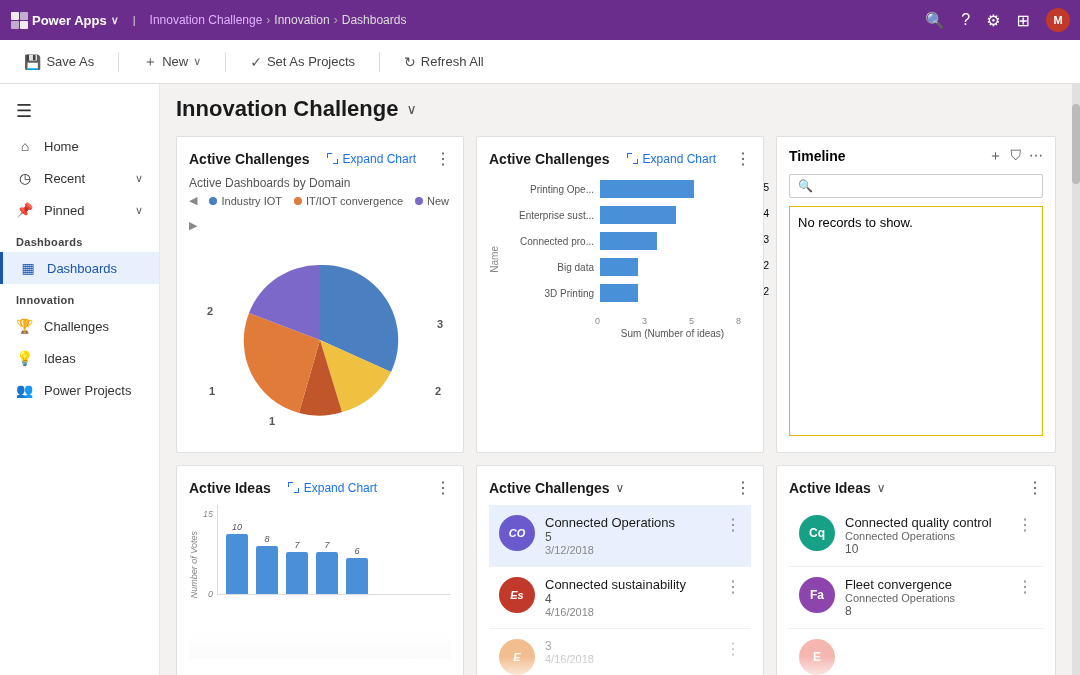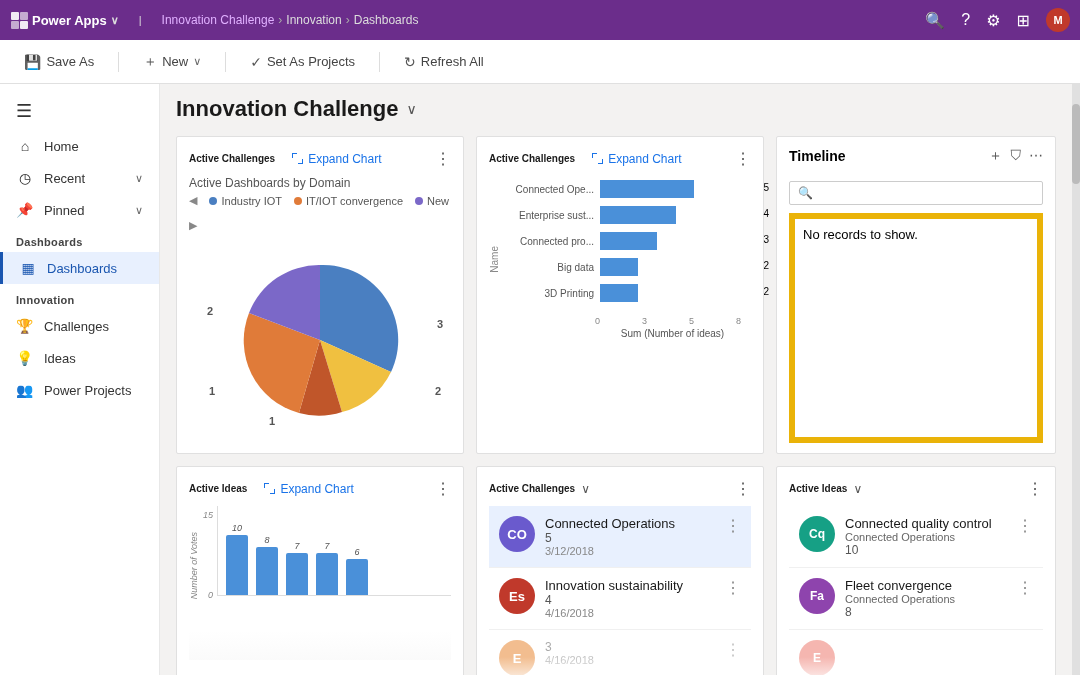--- a/index.html
+++ b/index.html
@@ -5,21 +5,21 @@
     * { box-sizing: border-box; margin: 0; padding: 0; }
     body { font-family: 'Segoe UI', sans-serif; font-size: 13px; background: #f3f2f1; overflow: hidden; width: 1080px; height: 675px; }
 
     
     .top-nav {
       height: 40px;
       background: #6b2d8b;
       display: flex;
       align-items: center;
       padding: 0 10px;
-      gap: 20px;
+      gap: 14px;
     }
     .top-nav-logo {
       color: white;
       font-weight: bold;
       font-size: 13px;
       display: flex;
       align-items: center;
       gap: 4px;
     }
     .top-nav-logo span { color: #e0b0ff; font-size: 11px; }
@@ -133,21 +133,21 @@
     .card-small {
       min-height: 180px;
     }
     .card-header {
       display: flex;
       align-items: center;
       gap: 8px;
       margin-bottom: 8px;
     }
     .card-title {
-      font-size: 10px;
+      font-size: 14px;
       font-weight: 600;
       color: #1a1a1a;
     }
     .card-expand {
       display: flex;
       align-items: center;
       gap: 4px;
       color: #1a73e8;
       font-size: 12px;
       cursor: pointer;
@@ -195,21 +195,21 @@
     
     .timeline-card {
       background: white;
       border: 1px solid #e0e0e0;
       border-radius: 2px;
       padding: 10px 12px;
     }
     .timeline-header {
       display: flex;
       align-items: center;
-      margin-bottom: 16px;
+      margin-bottom: 9px;
       gap: 6px;
     }
     .timeline-title { font-size: 14px; font-weight: 600; flex: 1; }
     .timeline-icons { display: flex; gap: 8px; }
     .timeline-icon { cursor: pointer; color: #555; font-size: 14px; }
     .timeline-search {
       display: flex;
       align-items: center;
       border: 1px solid #ccc;
       border-radius: 2px;
@@ -236,24 +236,25 @@
       cursor: pointer;
     }
     .challenge-list-item.selected { background: #e8f0fe; }
     .challenge-avatar {
       width: 36px;
       height: 36px;
       border-radius: 50%;
       display: flex;
       align-items: center;
       justify-content: center;
-      font-size: 13px;
+      font-size: 11px;
       font-weight: bold;
       color: white;
       flex-shrink: 0;
+      font-style: italic;
     }
     .challenge-info { flex: 1; }
     .challenge-name { font-size: 13px; font-weight: 500; color: #1a1a1a; }
     .challenge-count { font-size: 12px; color: #555; }
     .challenge-date { font-size: 11px; color: #888; }
     .challenge-menu { color: #888; font-size: 16px; cursor: pointer; }
 
     
     .idea-list-item {
       display: flex;
@@ -291,21 +292,21 @@
 
     
     ::-webkit-scrollbar { width: 6px; }
     ::-webkit-scrollbar-track { background: #f0f0f0; }
     ::-webkit-scrollbar-thumb { background: #bbb; border-radius: 3px; }
 
     
     .card-scroll { max-height: 220px; overflow-y: auto; }
 
     
-    .right-panel-scroll { height: 230px; overflow-y: auto; border: 6px solid #eab308; }
+    .right-panel-scroll { height: 230px; overflow-y: auto; border: 1px solid #eab308; }
 
     
     .fade-overlay {
       background: linear-gradient(transparent, white);
       height: 30px;
       margin-top: -30px;
       position: relative;
       pointer-events: none;
     }
   </style>
@@ -475,21 +476,21 @@
           </div>
           <span class="card-menu">⋮</span>
         </div>
 
         <div style="display:flex;margin-top:12px;">
 
           <div style="writing-mode:vertical-rl;transform:rotate(180deg);font-size:10px;color:#888;align-self:center;margin-right:4px;">Name</div>
           <div style="flex:1;">
 
             <div class="bar-row">
-              <span class="bar-label">Connected Ope...</span>
+              <span class="bar-label">Printing Ope...</span>
               <div style="flex:1;position:relative;">
                 <div style="background:#4a90d9;height:18px;width:62.5%;"></div>
                 <span style="position:absolute;right:-18px;top:2px;font-size:10px;">5</span>
               </div>
             </div>
             <div class="bar-row">
               <span class="bar-label">Enterprise sust...</span>
               <div style="flex:1;position:relative;">
                 <div style="background:#4a90d9;height:18px;width:50%;"></div>
                 <span style="position:absolute;right:-18px;top:2px;font-size:10px;">4</span>
@@ -617,21 +618,21 @@
               <div class="challenge-name">Connected Operations</div>
               <div class="challenge-count">5</div>
               <div class="challenge-date">3/12/2018</div>
             </div>
             <span class="challenge-menu">⋮</span>
           </div>
 
           <div class="challenge-list-item">
             <div class="challenge-avatar" style="background:#c0392b;">Es</div>
             <div class="challenge-info">
-              <div class="challenge-name">Innovation sustainability</div>
+              <div class="challenge-name">Connected sustainability</div>
               <div class="challenge-count">4</div>
               <div class="challenge-date">4/16/2018</div>
             </div>
             <span class="challenge-menu">⋮</span>
           </div>
 
           <div class="challenge-list-item" style="opacity:0.5;">
             <div class="challenge-avatar" style="background:#e67e22;">E</div>
             <div class="challenge-info">
               <div class="challenge-count">3</div>

